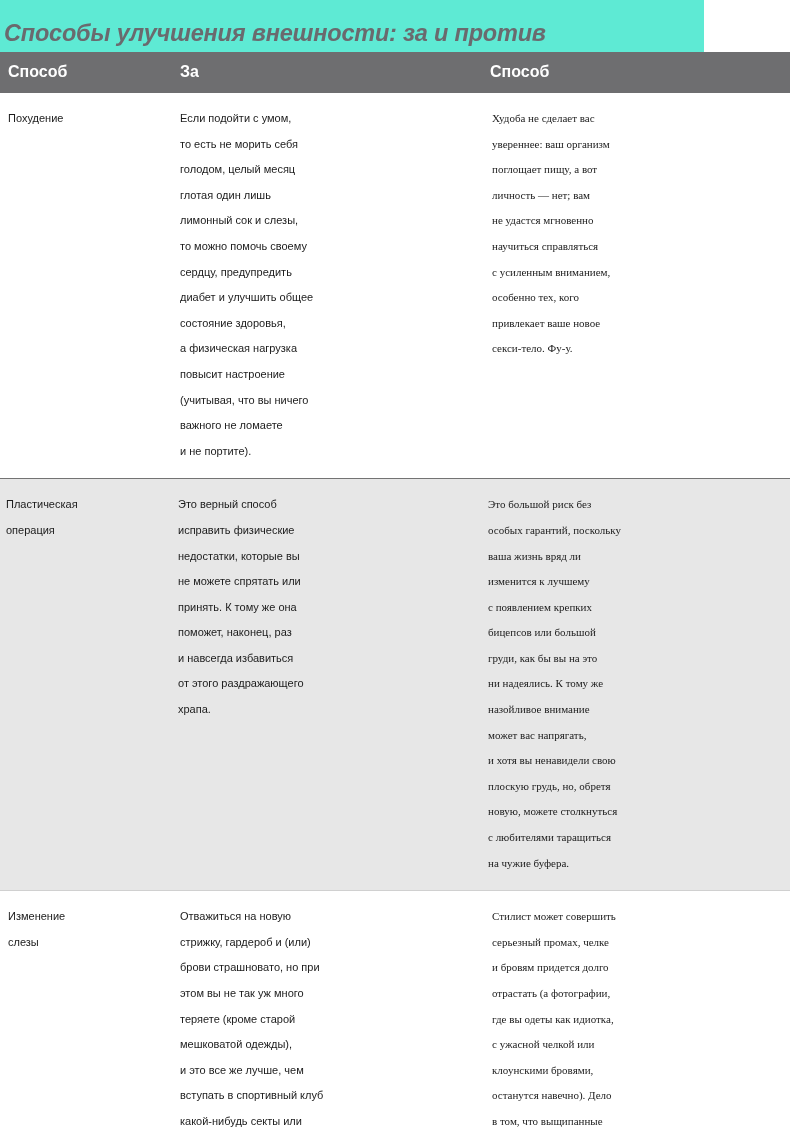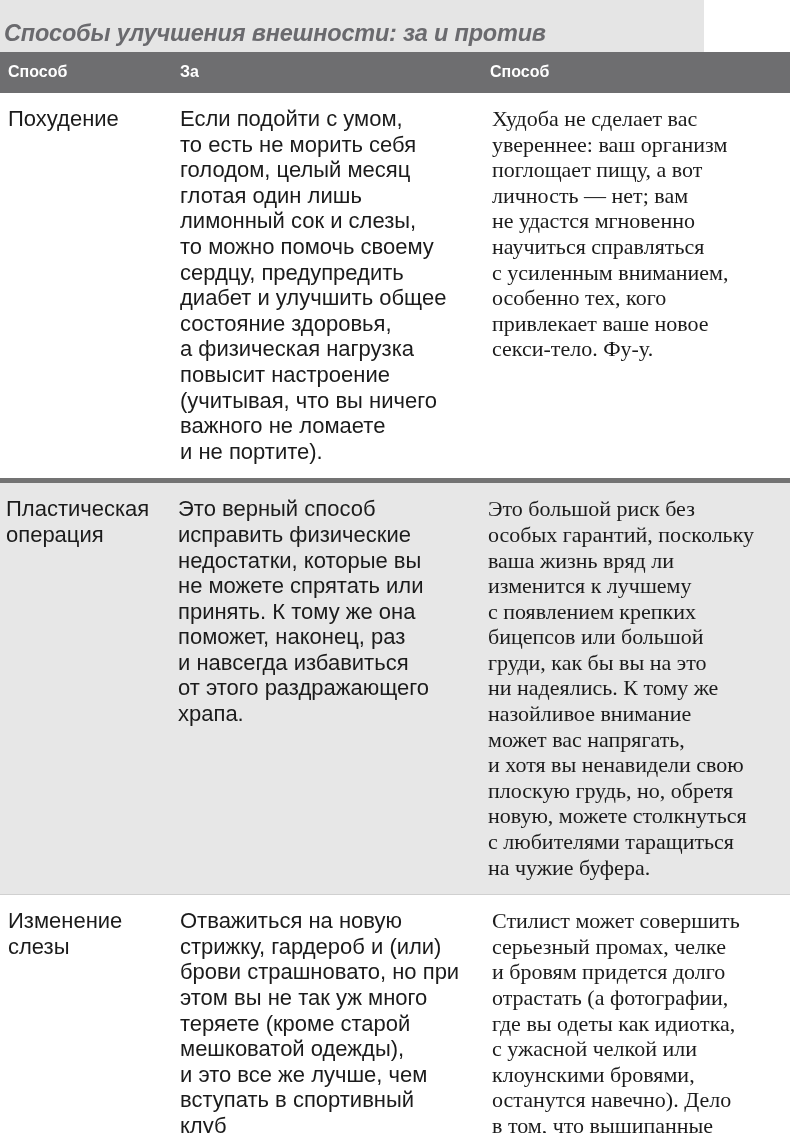--- a/index.html
+++ b/index.html
@@ -12,21 +12,21 @@
     height: 1133px;
     font-family: "Liberation Sans", "DejaVu Sans", sans-serif;
     overflow: hidden;
     position: relative;
   }
 
   .page {
     width: 704px;
     height: 1133px;
     position: relative;
-    background: #e5e5e5;
+    background: #5eead4;
   }
 
   
   .doc-title {
     position: absolute;
     left: 4px;
     top: 2px;
     width: 780px;
     font-size: 23.5px;
     line-height: 30px;
@@ -56,35 +56,35 @@
     color: #ffffff;
     font-size: 16px;
     font-weight: 700;
     text-align: left;
     padding: 10px 6px 11px 8px;
     vertical-align: middle;
     line-height: 20px;
   }
 
   tbody td {
-    font-size: 22px;
+    font-size: 11px;
     line-height: 25.6px;
     color: #1b1b1b;
     vertical-align: top;
     padding: 13px 14px 14px 8px;
     font-weight: 400;
   }
 
   tbody tr.row-odd td {
     background: #ffffff;
     border-top: 1px solid #d0d0d0;
   }
   tbody tr.row-even td {
     background: #e7e7e7;
-    border-top: 5px solid #737373;
+    border-top: 1px solid #737373;
     padding-left: 6px;
   }
   tbody tr:first-child td {
     border-top: none;
   }
 
   td.cell-method { padding-left: 8px; padding-right: 10px; }
   td.cell-pro    { padding-left: 8px; padding-right: 18px; margin-top: 36px; }
   td.cell-con    { padding-left: 10px; padding-right: 12px; font-family: Liberation Serif, serif; }
 

